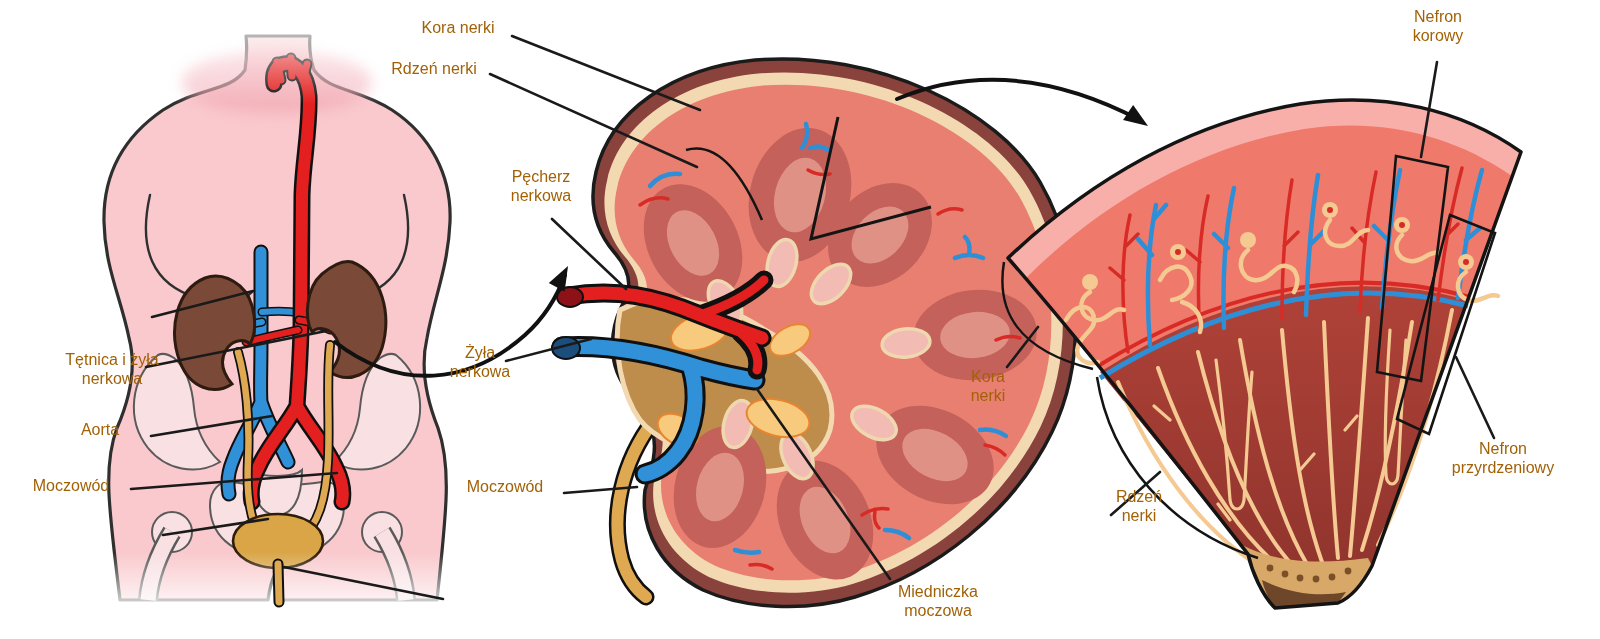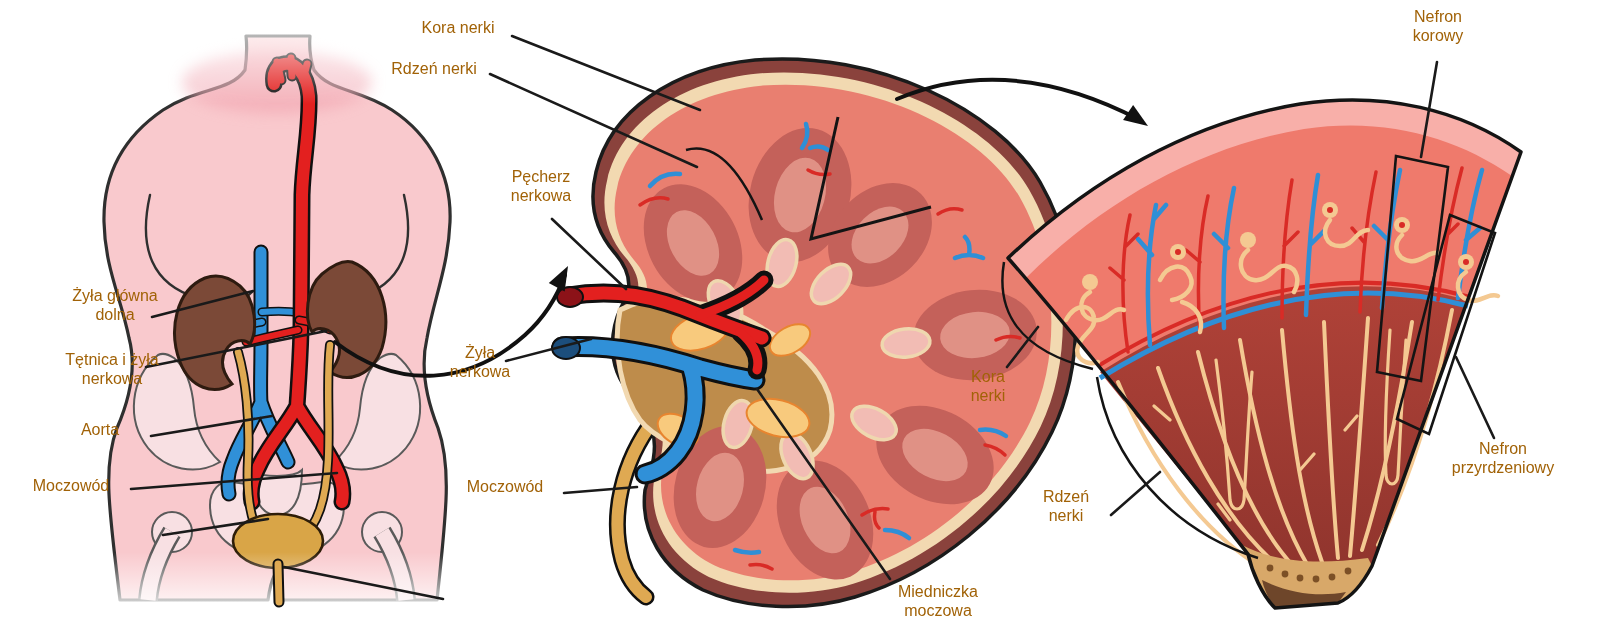--- a/index.html
+++ b/index.html
@@ -15,21 +15,21 @@
   #lbl-bladder{left:85px;top:506px}
   #lbl-urethra{left:479px;top:575px}
   #lbl-cortex-mid{left:458px;top:18px}
   #lbl-medulla-mid{left:434px;top:59px}
   #lbl-renal-artery{left:541px;top:167px}
   #lbl-renal-vein{left:480px;top:343px}
   #lbl-ureter-mid{left:505px;top:477px}
   #lbl-renal-pelvis{left:938px;top:582px}
   #lbl-cortical-nephron{left:1438px;top:7px}
   #lbl-cortex-right{left:988px;top:367px}
-  #lbl-medulla-right{left:1066px;top:487px}
+  #lbl-medulla-right{left:1139px;top:487px}
   #lbl-juxta-nephron{left:1503px;top:439px}
 </style>
 </head>
 <body>
 
 <div id="stage">
 
 <svg id="art" width="1600" height="639" viewBox="0 0 1600 639">
   <defs>
     <linearGradient id="fadeBottom" x1="0" y1="0" x2="0" y2="1">
@@ -322,22 +322,20 @@
     <path d="M506,361 L591,339"></path>
     <path d="M564,493 L637,487"></path>
     <path d="M890,579 L757,389"></path>
     <path d="M1437,62 L1421,157"></path>
     <path d="M1007,367 L1038,327"></path>
     <path d="M1111,515 L1160,472"></path>
     <path d="M1494,438 L1456,357"></path>
   </g>
 </svg>
 
-  <div class="lbl" id="lbl-vena-cava">Żyła główna
-dolna</div>
   <div class="lbl" id="lbl-renal-vessels">Tętnica i żyła
 nerkowa</div>
   <div class="lbl" id="lbl-aorta">Aorta</div>
   <div class="lbl" id="lbl-ureter-torso">Moczowód</div>
   <div class="lbl" id="lbl-cortex-mid">Kora nerki</div>
   <div class="lbl" id="lbl-medulla-mid">Rdzeń nerki</div>
   <div class="lbl" id="lbl-renal-artery">Pęcherz
 nerkowa</div>
   <div class="lbl" id="lbl-renal-vein">Żyła
 nerkowa</div>

